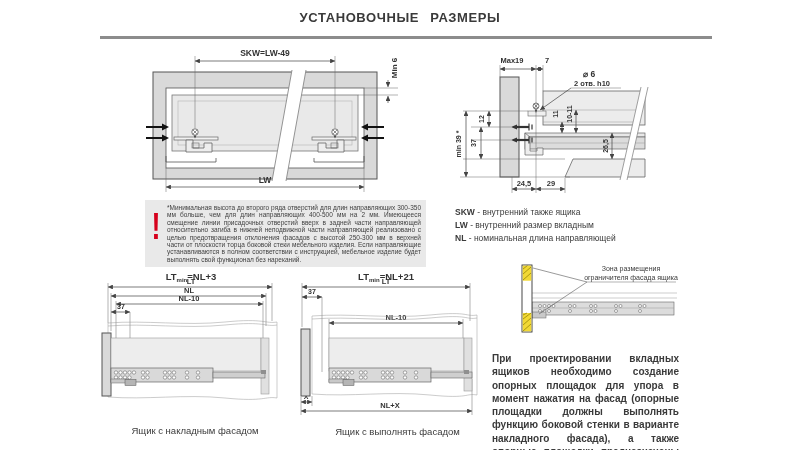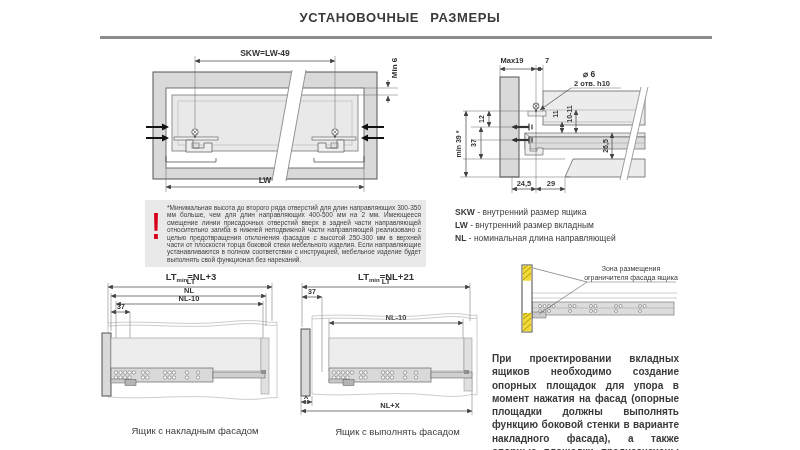--- a/index.html
+++ b/index.html
@@ -162,21 +162,21 @@
       <text class="dimtxt t7" x="153" y="99" text-anchor="middle" transform="rotate(-90 153 99)">26,5</text>
       <path class="ext" d="M57,130 V146 M110,131 V146"></path>
       <line class="dim" x1="57" y1="142" x2="81" y2="142" marker-start="url(#arw)" marker-end="url(#arw)"></line>
       <text class="dimtxt t75" x="69" y="139" text-anchor="middle">24,5</text>
       <line class="dim" x1="81" y1="142" x2="110" y2="142" marker-start="url(#arw)" marker-end="url(#arw)"></line>
       <text class="dimtxt t75" x="96" y="139" text-anchor="middle">29</text>
     </g>
   </svg>
 
   <div id="legend" class="abs">
-    <div class="row"><b>SKW</b> <span>- внутренний размер ящика</span></div>
+    <div class="row"><b>SKW</b> <span>- внутренний также ящика</span></div>
     <div class="row"><b>LW</b> <span>- внутренний размер вкладным</span></div>
     <div class="row"><b>NL</b> <span>- номинальная длина направляющей</span></div>
   </div>
 
   <svg class="abs" style="left:95px;top:271px;" width="200" height="152" viewBox="0 0 200 152">
     <text class="dimtxt t95" x="96" y="9" text-anchor="middle"><tspan>LT</tspan><tspan font-size="6" dy="2">min</tspan><tspan dy="-2">=NL+3</tspan></text>
     <g>
       <path class="ext" d="M13,52 V12 M177,50 V12"></path>
       <line class="dim" x1="13" y1="16" x2="177" y2="16" marker-start="url(#arw)" marker-end="url(#arw)"></line>
       <text class="dimtxt t75" x="96" y="13" text-anchor="middle">LT</text>

